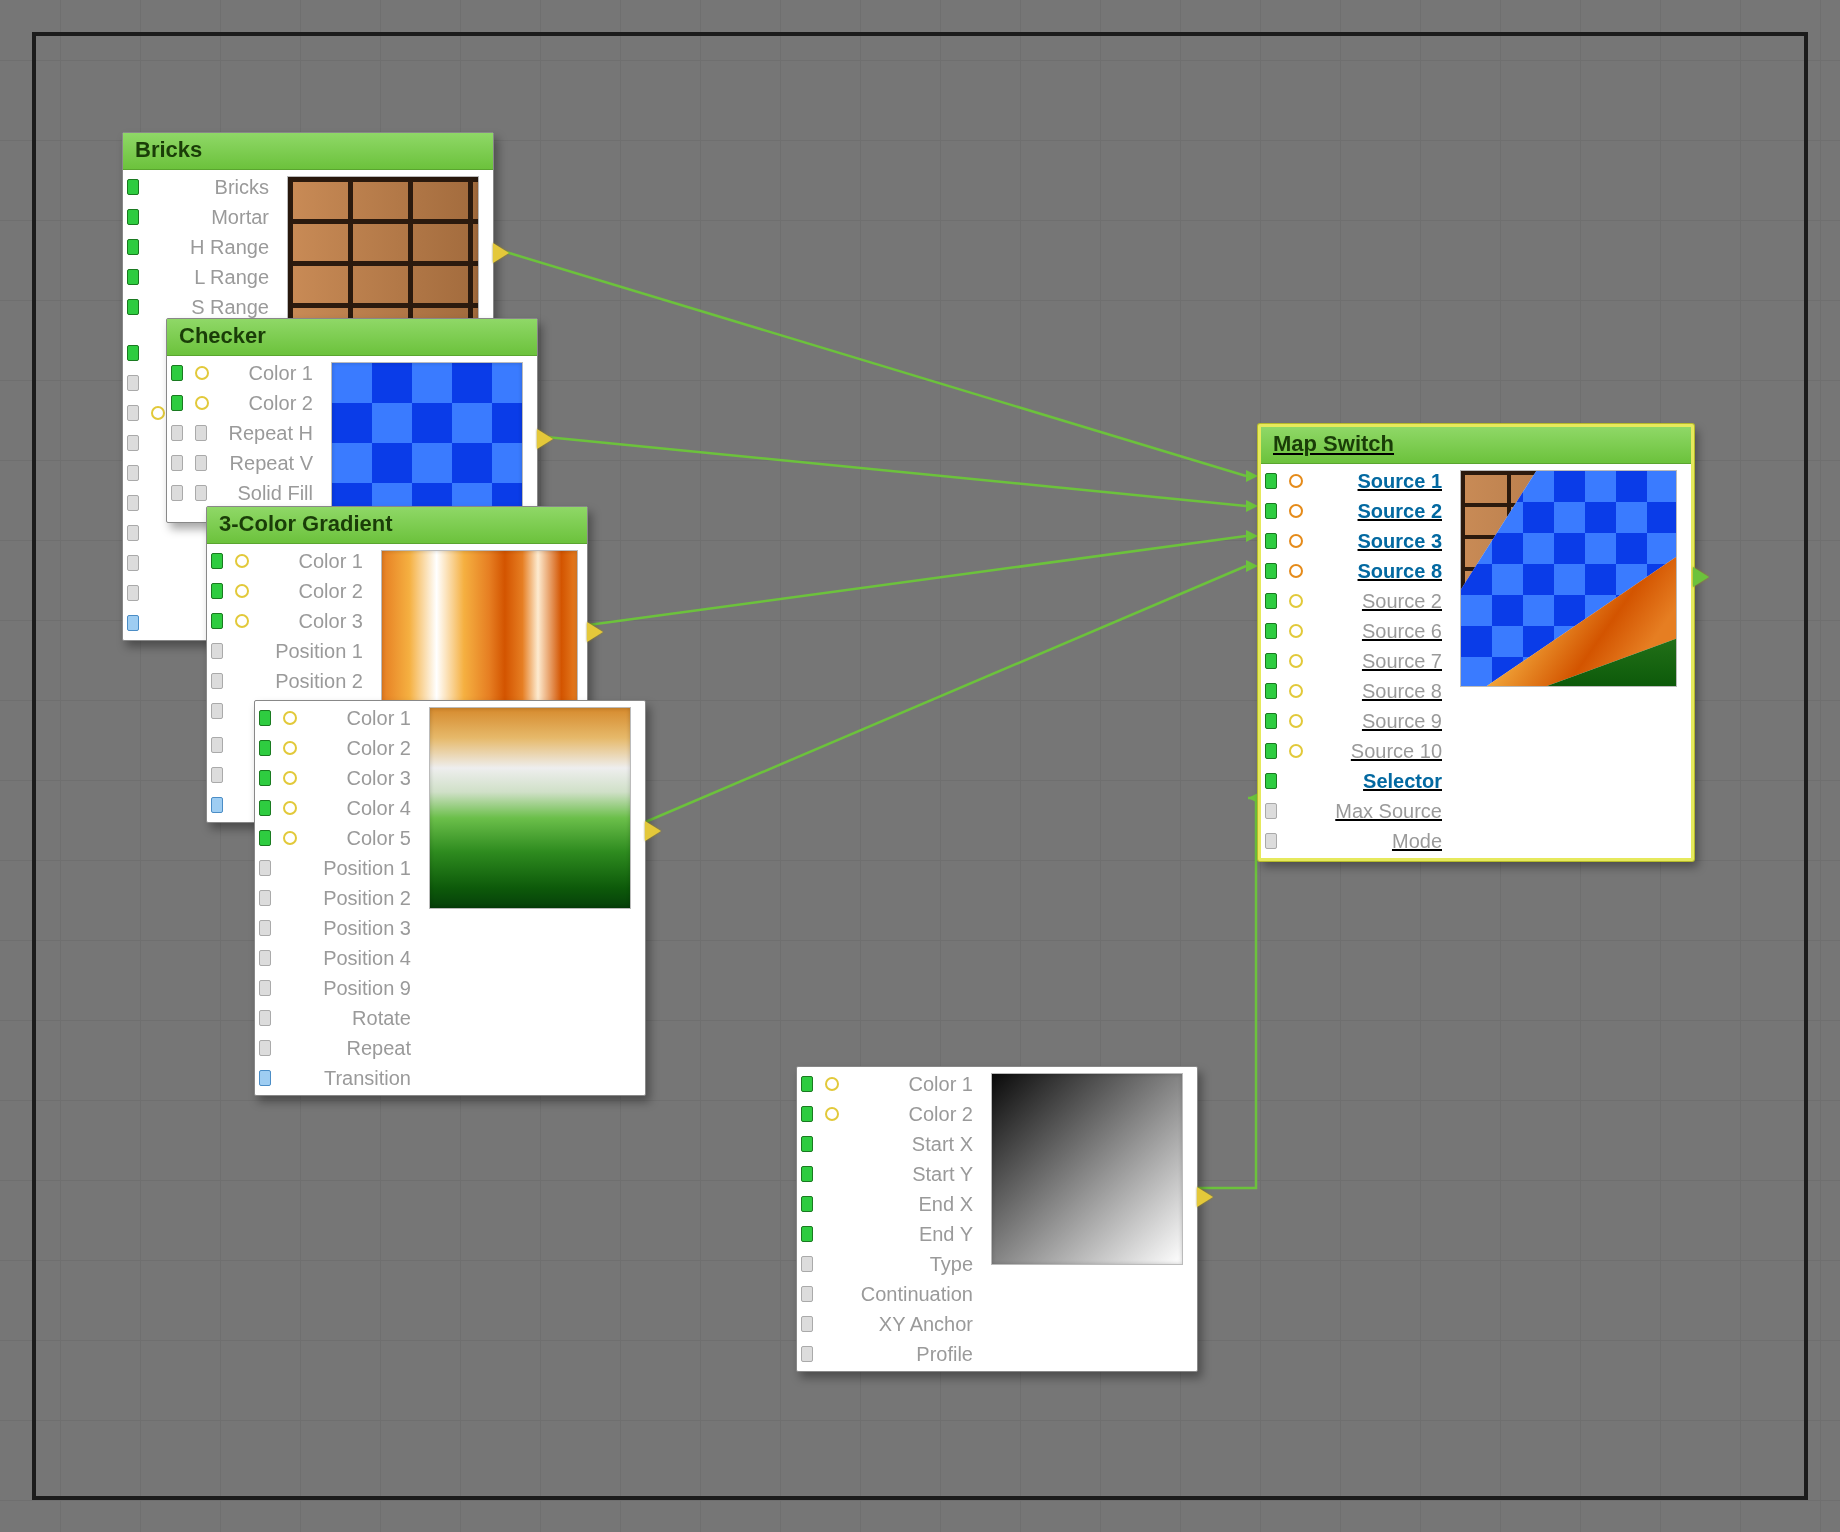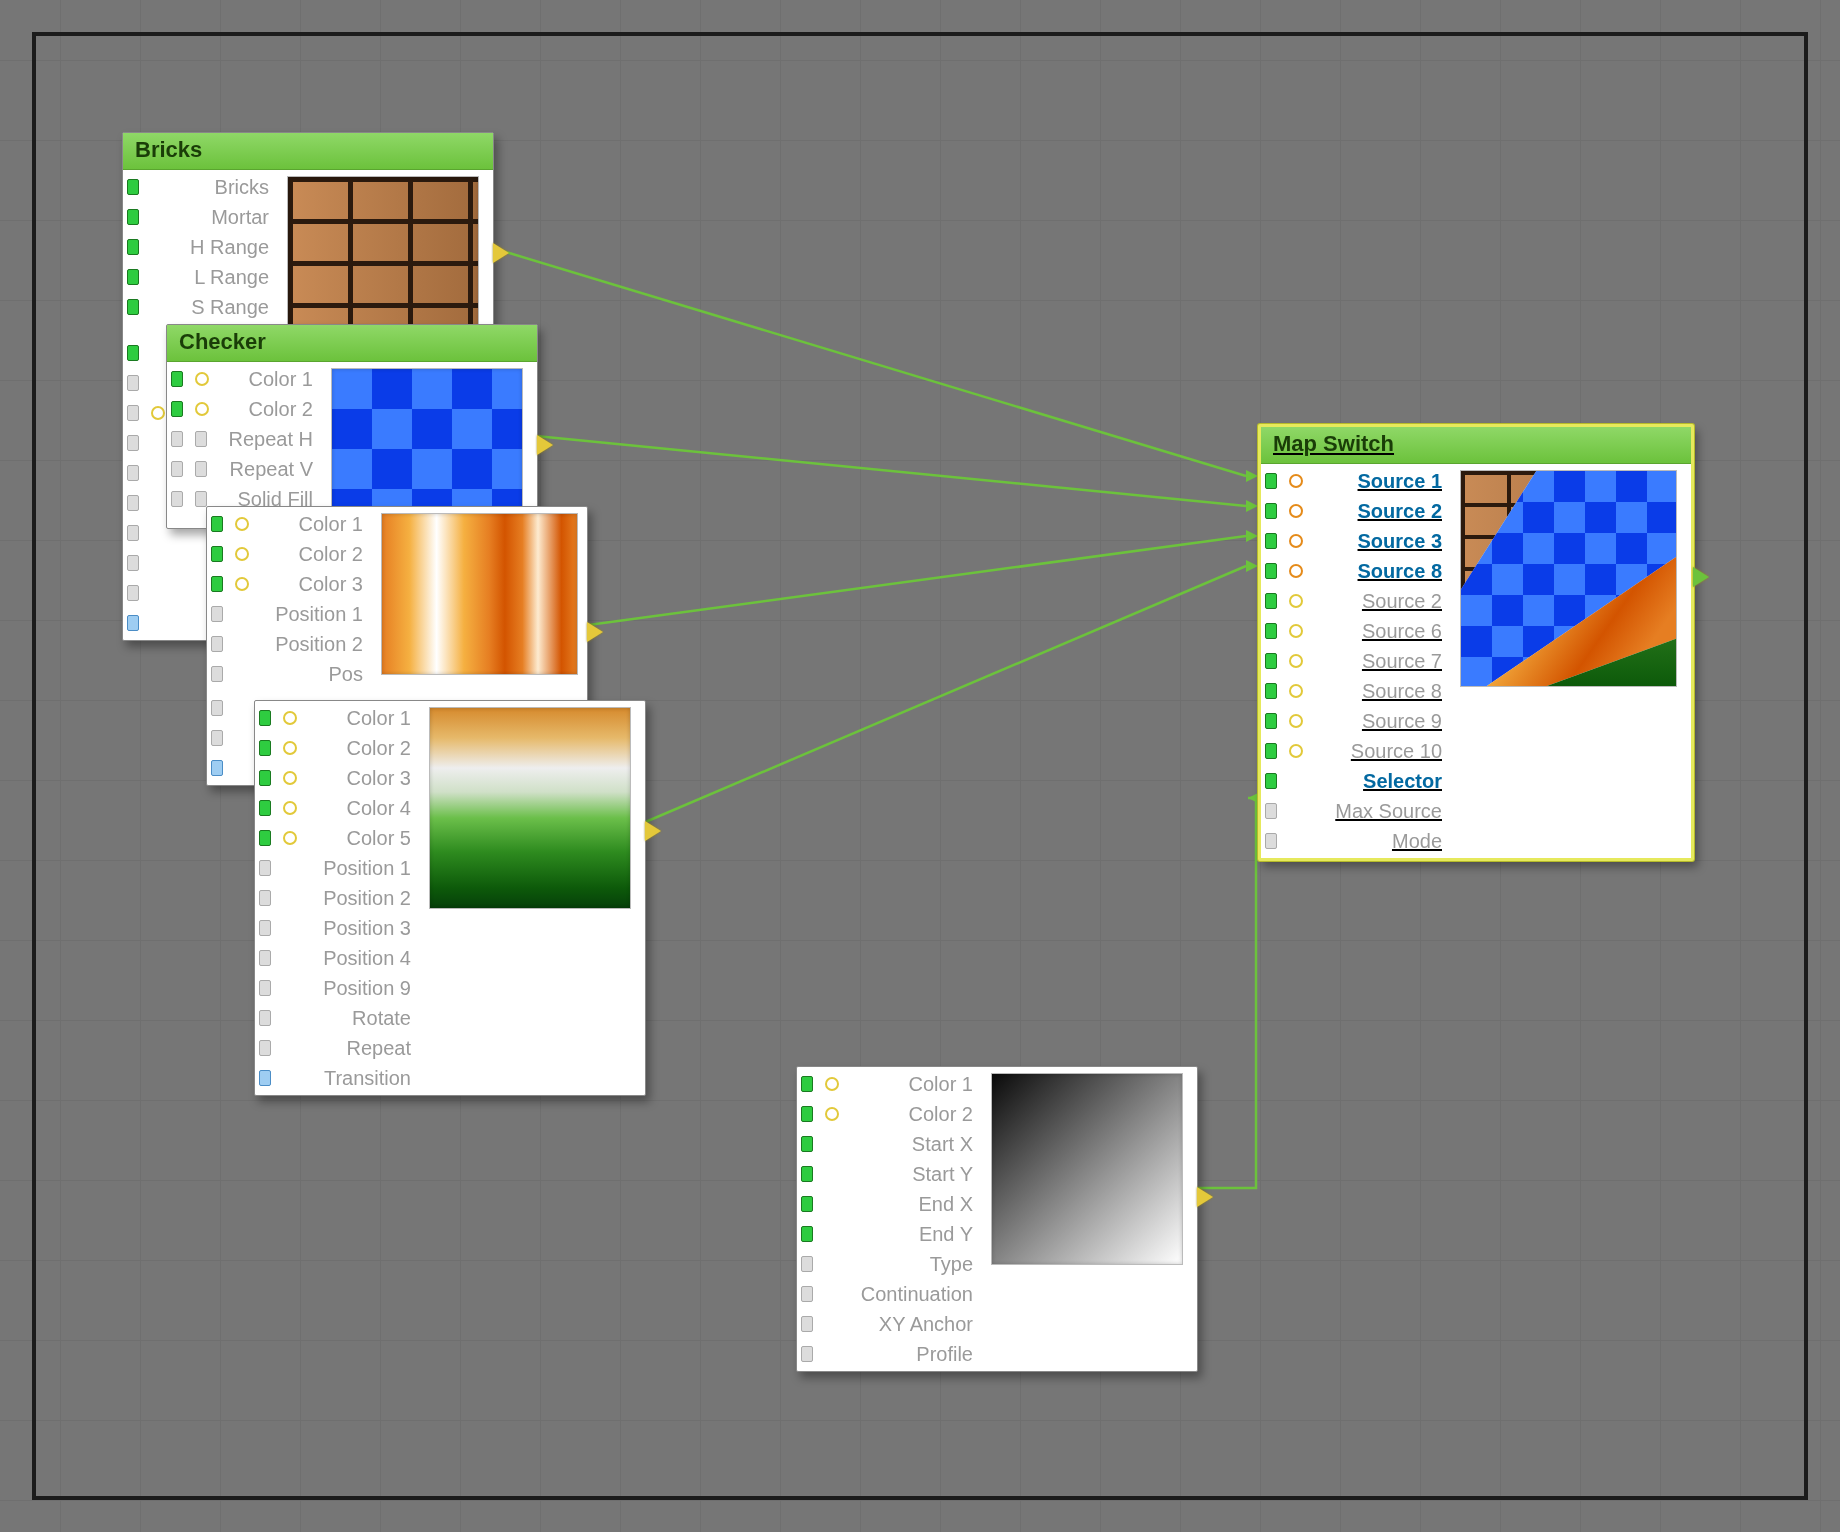--- a/index.html
+++ b/index.html
@@ -286,21 +286,21 @@
         </div>
       <div class="param-row">
           <span class="port-group">
             <span class="port blue"></span>
           </span>
           <span class="param-label"></span>
         </div>
     </div>
   </div>
 
-  <div class="node" style="left:130px; top:288px; width:370px;">
+  <div class="node" style="left:130px; top:282px; width:370px;">
     <div class="node-header">Checker</div>
     <div class="node-body">
       <div class="params" style="min-width:160px">
         <div class="param-row">
             <span class="port-group">
               <span class="port green"></span>
               <span class="port yellow"></span>
             </span>
             <span class="param-label">Color 1</span>
           </div>
@@ -332,20 +332,21 @@
             </span>
             <span class="param-label">Solid Fill</span>
           </div>
       </div>
       <div class="preview thumb-checker" style="width:190px;height:150px"></div>
     </div>
     <div class="out-port" style="right:-16px; top:110px;"></div>
   </div>
 
   <div class="node" style="left:170px; top:470px; width:380px;">
+    <div class="node-header">3-Color Gradient</div>
     <div class="node-body">
       <div class="params" style="min-width:170px">
         <div class="param-row">
             <span class="port-group">
               <span class="port green"></span>
               <span class="port yellow"></span>
             </span>
             <span class="param-label">Color 1</span>
           </div>
         <div class="param-row">

